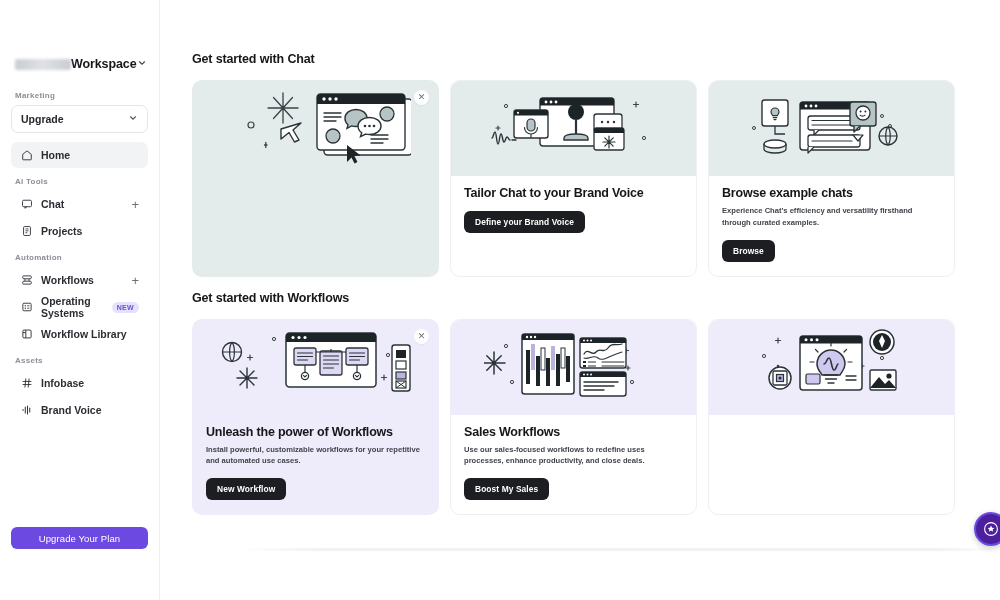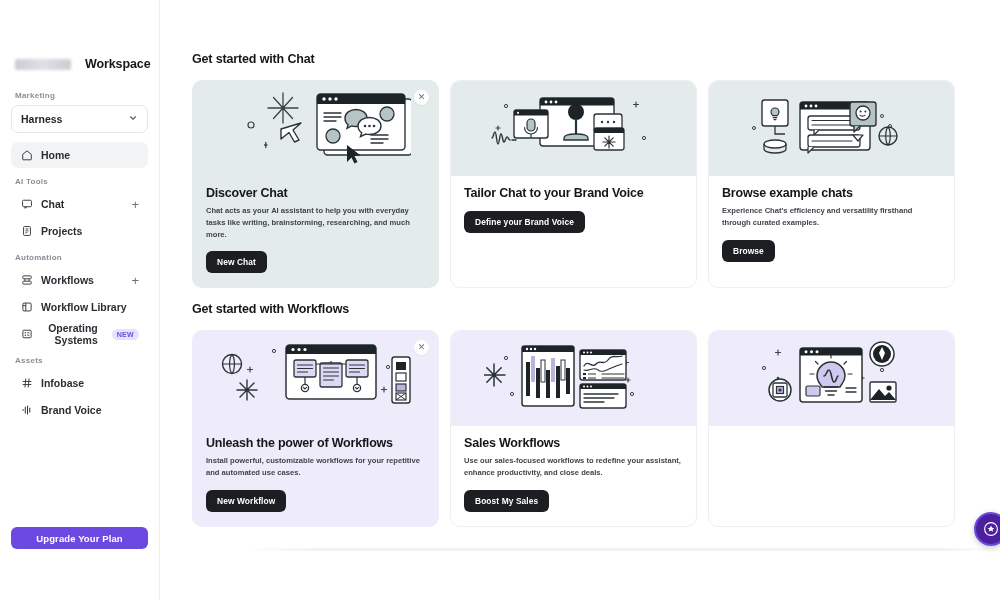--- a/index.html
+++ b/index.html
@@ -15,21 +15,21 @@
   
   #sidebar {
     width: 160px; height: 600px;
     background: #ffffff;
     border-right: 1px solid #eceef1;
     padding: 0 11px;
     position: relative;
     flex: 0 0 160px;
   }
   .ws-header {
-    display: flex; align-items: center; gap: 14px;
+    display: flex; align-items: center; gap: 0;
     padding: 0 4px; height: 36px; margin-top: 46px;
   }
   .ws-redacted {
     width: 56px; height: 11px; border-radius: 2px;
     background: linear-gradient(90deg,#c9ccd2,#dfe1e5,#c9ccd2);
     filter: blur(1.6px);
     flex: 0 0 auto;
   }
   .ws-name { font-size: 12.5px; font-weight: 700; letter-spacing: -.1px; color:#16171a; }
   .ws-caret { margin-left: auto; color:#4b4f57; font-size: 11px; line-height:1; }
@@ -42,37 +42,37 @@
     height: 28px; border: 1px solid #e4e6ea; border-radius: 7px;
     display: flex; align-items: center; padding: 0 9px;
     font-size: 10.5px; font-weight: 600; color: #24262b; background:#fff;
     cursor: pointer;
   }
   .teamspace-select .caret { margin-left: auto; color:#5a5f68; font-size: 10px; }
 
   .nav-item {
     height: 26px; border-radius: 7px; display: flex; align-items: center;
     gap: 8px; padding: 0 9px; font-size: 10.5px; color: #2b2d33;
-    cursor: pointer; font-weight: 600; margin-bottom: 1px; text-align: right;
+    cursor: pointer; font-weight: 600; margin-bottom: 1px;
   }
   .nav-item.active { background: #f2f3f5; }
   .nav-item .ico { width: 13px; height: 13px; flex: 0 0 13px; display:flex; align-items:center; justify-content:center; color:#33363d; }
   .nav-item .ico svg { display:block; }
   .nav-item .plus { margin-left: auto; color:#6c7079; font-size: 13px; line-height: 1; font-weight: 400; }
   .nav-group { margin-top: 8px; }
   .badge-new {
     margin-left: 6px; background:#e7e2fb; color:#6b4ce0;
     font-size: 7px; font-weight: 800; letter-spacing: .3px;
     padding: 2px 5px; border-radius: 9px; line-height: 1;
   }
 
   .upgrade-wrap { position: absolute; left: 11px; right: 11px; bottom: 51px; }
   .upgrade-btn {
     width: 100%; height: 22px; border: 0; border-radius: 6px;
-    background: #6c4ae2; color:#fff; font-size: 9.5px; font-weight: 700;
+    background: #6c4ae2; color:#fff; font-size: 9.5px; font-weight: 400;
     letter-spacing: .1px; cursor: pointer;
     font-family: "Liberation Sans", sans-serif;
   }
 
   
   #main {
     flex: 1; height: 600px; padding: 52px 0 8px 32px;
     background:#fff; position: relative; overflow: hidden;
   }
   .section-title {
@@ -136,21 +136,21 @@
       <span class="ws-caret">
         <svg width="10" height="10" viewBox="0 0 12 12" fill="none">
             <path d="M3 4.5L6 7.5L9 4.5" stroke="currentColor" stroke-width="1.4" stroke-linecap="round" stroke-linejoin="round"></path>
           </svg>
       </span>
     </div>
 
     <div class="sect-label">Marketing</div>
 
     <div class="teamspace-select">
-      <span>Harness</span>
+      <span>Upgrade</span>
       <span class="caret">
         <svg width="10" height="10" viewBox="0 0 12 12" fill="none">
             <path d="M3 4.5L6 7.5L9 4.5" stroke="currentColor" stroke-width="1.4" stroke-linecap="round" stroke-linejoin="round"></path>
           </svg>
       </span>
     </div>
 
     <div style="height:9px"></div>
 
     <div class="nav-item active">
@@ -194,37 +194,37 @@
               <rect x="2" y="8.4" width="10" height="3.4" rx="1.2" stroke="currentColor" stroke-width="1.1"></rect>
               <path d="M4.6 5.6v2.8M9.4 5.6v2.8" stroke="currentColor" stroke-width="1"></path>
             </svg>
         </span>
         <span>Workflows</span>
         <span class="plus">+</span>
       </div>
       <div class="nav-item">
         <span class="ico">
           <svg width="12" height="12" viewBox="0 0 14 14" fill="none">
-              <rect x="2.2" y="2.4" width="9.6" height="9.2" rx="1.3" stroke="currentColor" stroke-width="1.1"></rect>
-              <path d="M5.6 2.4v9.2M2.2 5.4h3.4" stroke="currentColor" stroke-width="1.1"></path>
-            </svg>
-        </span>
-        <span>Workflow Library</span>
-      </div>
-      <div class="nav-item">
-        <span class="ico">
-          <svg width="12" height="12" viewBox="0 0 14 14" fill="none">
               <rect x="2.2" y="2.6" width="9.6" height="8.8" rx="1.3" stroke="currentColor" stroke-width="1.1"></rect>
               <circle cx="5" cy="5.6" r=".8" fill="currentColor"></circle>
               <circle cx="5" cy="8.4" r=".8" fill="currentColor"></circle>
               <path d="M7.2 5.6h2.6M7.2 8.4h2.6" stroke="currentColor" stroke-width="1"></path>
             </svg>
         </span>
         <span>Operating Systems</span>
         <span class="badge-new">NEW</span>
+      </div>
+      <div class="nav-item">
+        <span class="ico">
+          <svg width="12" height="12" viewBox="0 0 14 14" fill="none">
+              <rect x="2.2" y="2.4" width="9.6" height="9.2" rx="1.3" stroke="currentColor" stroke-width="1.1"></rect>
+              <path d="M5.6 2.4v9.2M2.2 5.4h3.4" stroke="currentColor" stroke-width="1.1"></path>
+            </svg>
+        </span>
+        <span>Workflow Library</span>
       </div>
     </div>
 
     <div class="nav-group">
       <div class="sect-label">Assets</div>
       <div class="nav-item">
         <span class="ico">
           <svg width="12" height="12" viewBox="0 0 14 14" fill="none">
               <path d="M2.4 5.2h9.2M2.4 8.8h9.2M5.6 2.2L4.6 11.8M9.4 2.2L8.4 11.8" stroke="currentColor" stroke-width="1.1" stroke-linecap="round"></path>
             </svg>
@@ -272,25 +272,20 @@
               <circle cx="166" cy="29" r="7" fill="#b7c4c6" stroke="#2a3338" stroke-width="1.3"></circle>
               <circle cx="112" cy="51" r="7" fill="#b7c4c6" stroke="#2a3338" stroke-width="1.3"></circle>
               <path d="M124 33c0-5 5-8.5 11-8.5s11 3.5 11 8.5-5 8.5-11 8.5c-1.6 0-3.1-.2-4.4-.6l-4.6 2.4 1-3.6c-1.9-1.6-3-3.8-3-6.2z" fill="#b7c4c6" stroke="#2a3338" stroke-width="1.4"></path>
               <path d="M137 41c0-5 5-8.5 11.5-8.5S160 36 160 41s-5 8.5-11.5 8.5c-1.3 0-2.6-.1-3.8-.4l-5.2 2.6 1.2-3.9c-2.3-1.7-3.7-4.1-3.7-6.8z" fill="#fff" stroke="#2a3338" stroke-width="1.4"></path>
               <circle cx="144" cy="41" r="1.3" fill="#2a3338"></circle>
                 <circle cx="148.5" cy="41" r="1.3" fill="#2a3338"></circle>
                 <circle cx="153" cy="41" r="1.3" fill="#2a3338"></circle>
               <path d="M60 44l20-6-8 7 6 10-4.5 2-5.5-9.5-8 6.5z" fill="#fff" stroke="#2a3338" stroke-width="1.4" stroke-linejoin="round"></path>
               <path d="M126 60l0 17 4.5-4.5 3 6 3-1.5-3-6 6.2-.5z" fill="#1c2428"></path>
             </svg>
-          </div>
-          <div class="body">
-            <div class="card-title">Discover Chat</div>
-            <div class="card-desc">Chat acts as your AI assistant to help you with everyday tasks like writing, brainstorming, researching, and much more.</div>
-            <button class="card-btn">New Chat</button>
           </div>
         </div>
 
         <div class="card">
           <button class="close-btn">✕</button>
           <div class="art" style="background:#e3ebeb">
             <svg width="180" height="82" viewBox="0 0 180 82" fill="none">
               <circle cx="22" cy="18" r="1.6" stroke="#3a4348" stroke-width="1"></circle>
               <path d="M152 14l0 5M149.5 16.5l5 0" stroke="#3a4348" stroke-width="1.2" stroke-linecap="round"></path>
               <path d="M14 38l0 4M12 40l4 0" stroke="#3a4348" stroke-width="1.2" stroke-linecap="round"></path>
@@ -466,21 +461,21 @@
               <rect x="96" y="46" width="46" height="24" rx="2.5" fill="#fff" stroke="#2a3338" stroke-width="1.4"></rect>
               <path d="M96 48.5A2.5 2.5 0 0 1 98.5 46h41a2.5 2.5 0 0 1 2.5 2.5V51H96v-2.5z" fill="#1c2428"></path>
               <circle cx="100" cy="48.5" r="1" fill="#fff"></circle>
                 <circle cx="103.5" cy="48.5" r="1" fill="#fff"></circle>
                 <circle cx="107" cy="48.5" r="1" fill="#fff"></circle>
               <path d="M100 56h34M100 60h30M100 64h20" stroke="#2a3338" stroke-width="1.3" stroke-linecap="round"></path>
             </svg>
           </div>
           <div class="body">
             <div class="card-title">Sales Workflows</div>
-            <div class="card-desc">Use our sales-focused workflows to redefine your assistant, enhance productivity, and close deals.</div>
+            <div class="card-desc">Use our sales-focused workflows to redefine uses processes, enhance productivity, and close deals.</div>
             <button class="card-btn">Boost My Sales</button>
           </div>
         </div>
 
         <div class="card">
           <button class="close-btn">✕</button>
           <div class="art" style="background:#eeecfb">
             <svg width="180" height="82" viewBox="0 0 180 82" fill="none">
               <path d="M36 12l0 5M33.5 14.5l5 0" stroke="#3a4348" stroke-width="1.2" stroke-linecap="round"></path>
               <circle cx="22" cy="30" r="1.6" stroke="#3a4348" stroke-width="1"></circle>

